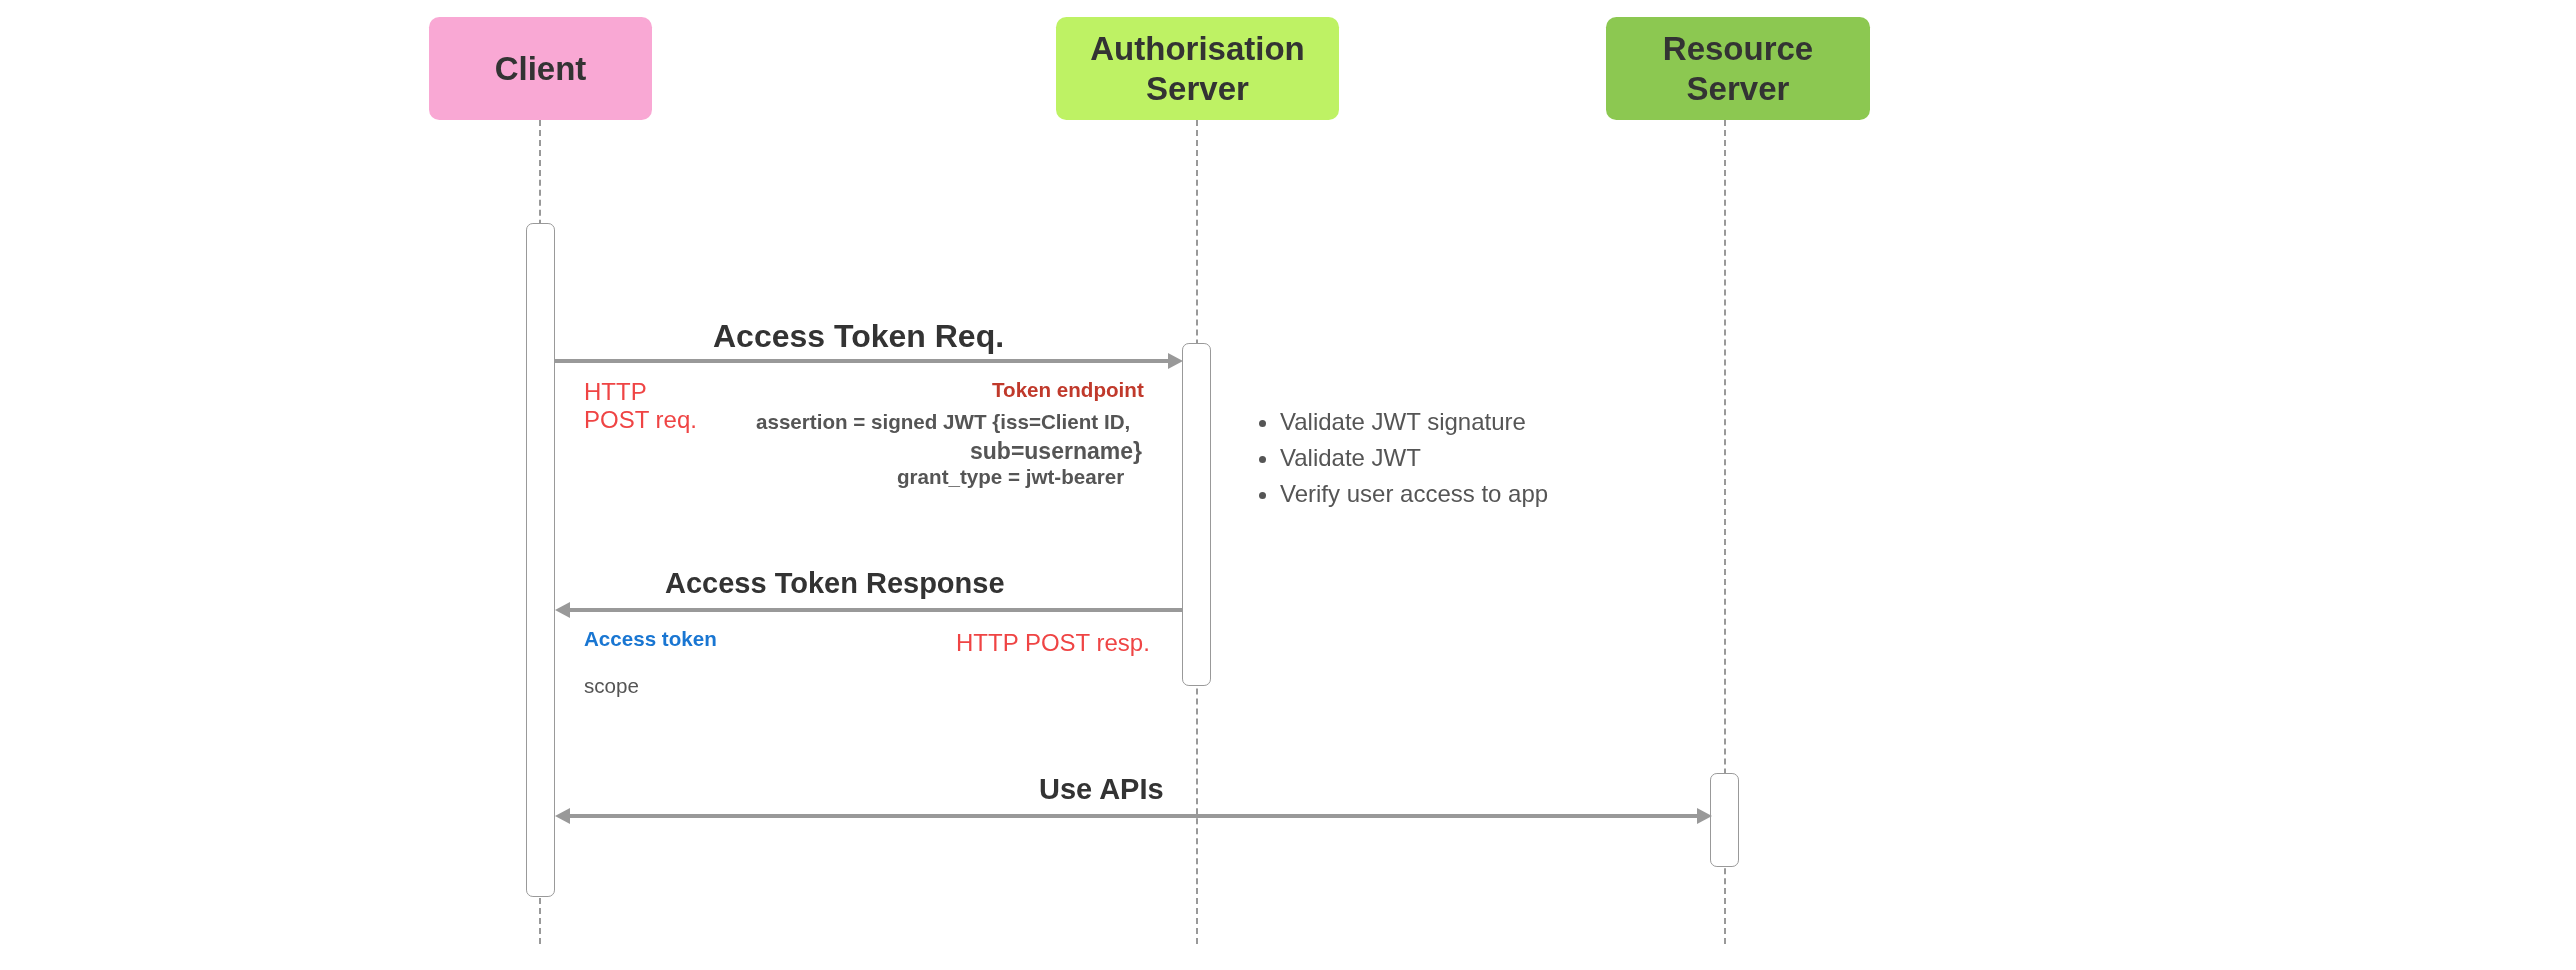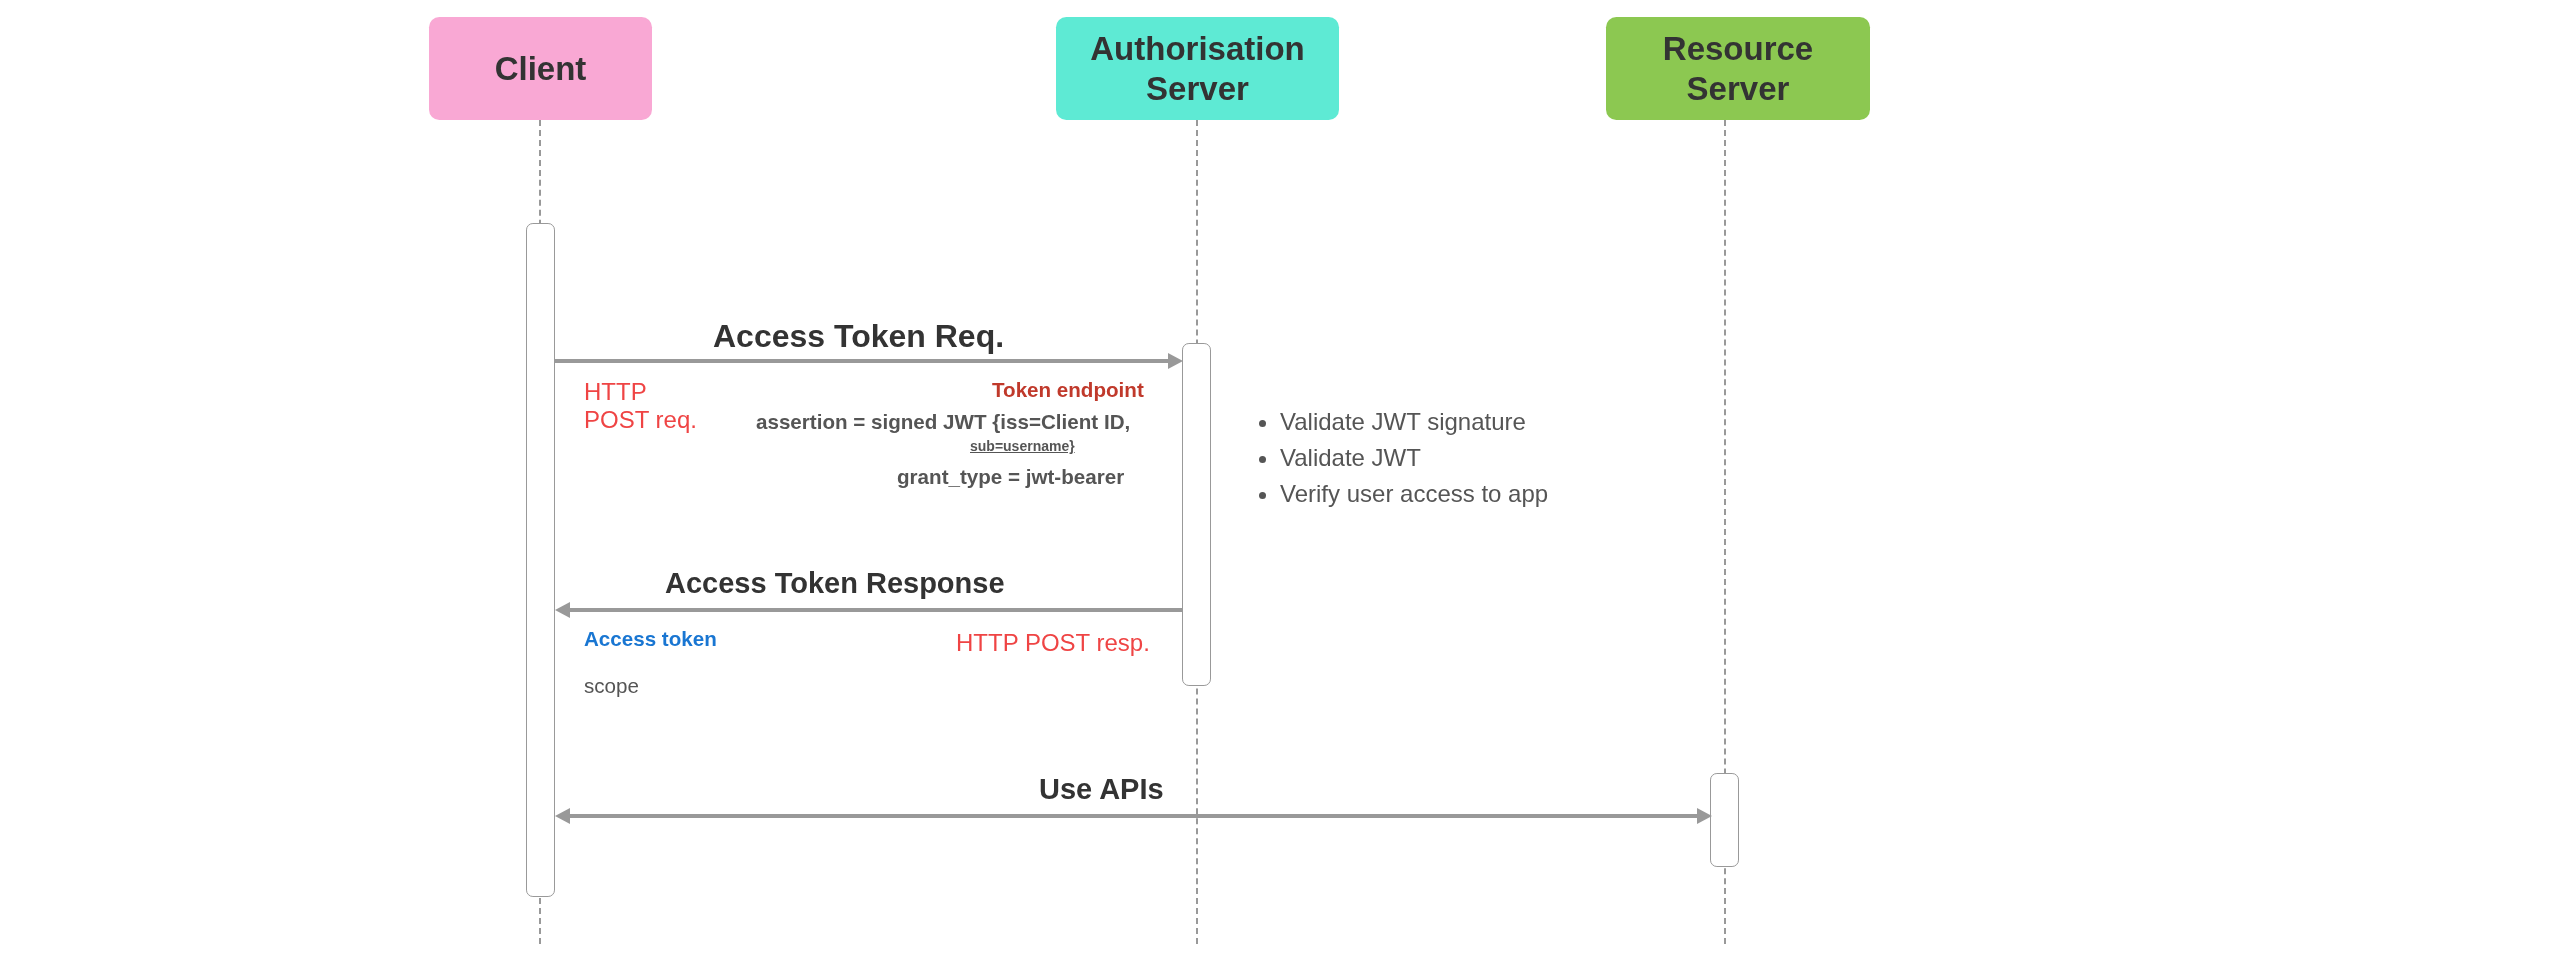--- a/index.html
+++ b/index.html
@@ -27,21 +27,21 @@
       top: 17px;
       width: 223px;
       height: 103px;
       background: #f9a8d4;
     }
     .auth-box {
       left: 1056px;
       top: 17px;
       width: 283px;
       height: 103px;
-      background: #5eead4;
+      background: #bef264;
     }
     .resource-box {
       left: 1606px;
       top: 17px;
       width: 264px;
       height: 103px;
       background: #8cc851;
     }
     .lifeline {
       position: absolute;
@@ -114,21 +114,21 @@
 <div class="activation" style="left:1710px; top:773px; width:29px; height:94px;"></div>
 
 <div class="label" style="left:713px; top:318px; font-size:32px;">Access Token Req.</div>
 <div class="arrow-line" style="left:555px; top:359px; width:617px;"></div>
 <div class="arrow-head-right" style="left:1168px; top:353px;"></div>
 
 <div class="label pink-text" style="left:584px; top:378px; font-size:24px; white-space:pre-line;">HTTP
 POST req.</div>
 <div class="label red-text" style="left:992px; top:378px; font-size:20.6px;">Token endpoint</div>
 <div class="label gray-text" style="left:756px; top:410px; font-size:20.6px; font-weight:600;">assertion =  signed JWT {iss=Client ID,</div>
-<div class="label gray-text" style="left:970px; top:438px; font-size:14px; font-weight:600;text-decoration:underline;">sub=username}</div>
+<div class="label gray-text" style="left:970px; top:438px; font-size:23px; font-weight:600;">sub=username}</div>
 <div class="label gray-text" style="left:897px; top:465px; font-size:20.6px; font-weight:600;">grant_type = jwt-bearer</div>
 
 <ul class="bullet-list" style="left:1254px; top:404px; width:369px;">
   <li>Validate JWT signature</li>
   <li>Validate JWT</li>
   <li>Verify user access to app</li>
 </ul>
 
 <div class="label" style="left:665px; top:567px; font-size:29px;">Access Token Response</div>
 <div class="arrow-line" style="left:567px; top:608px; width:616px;"></div>

